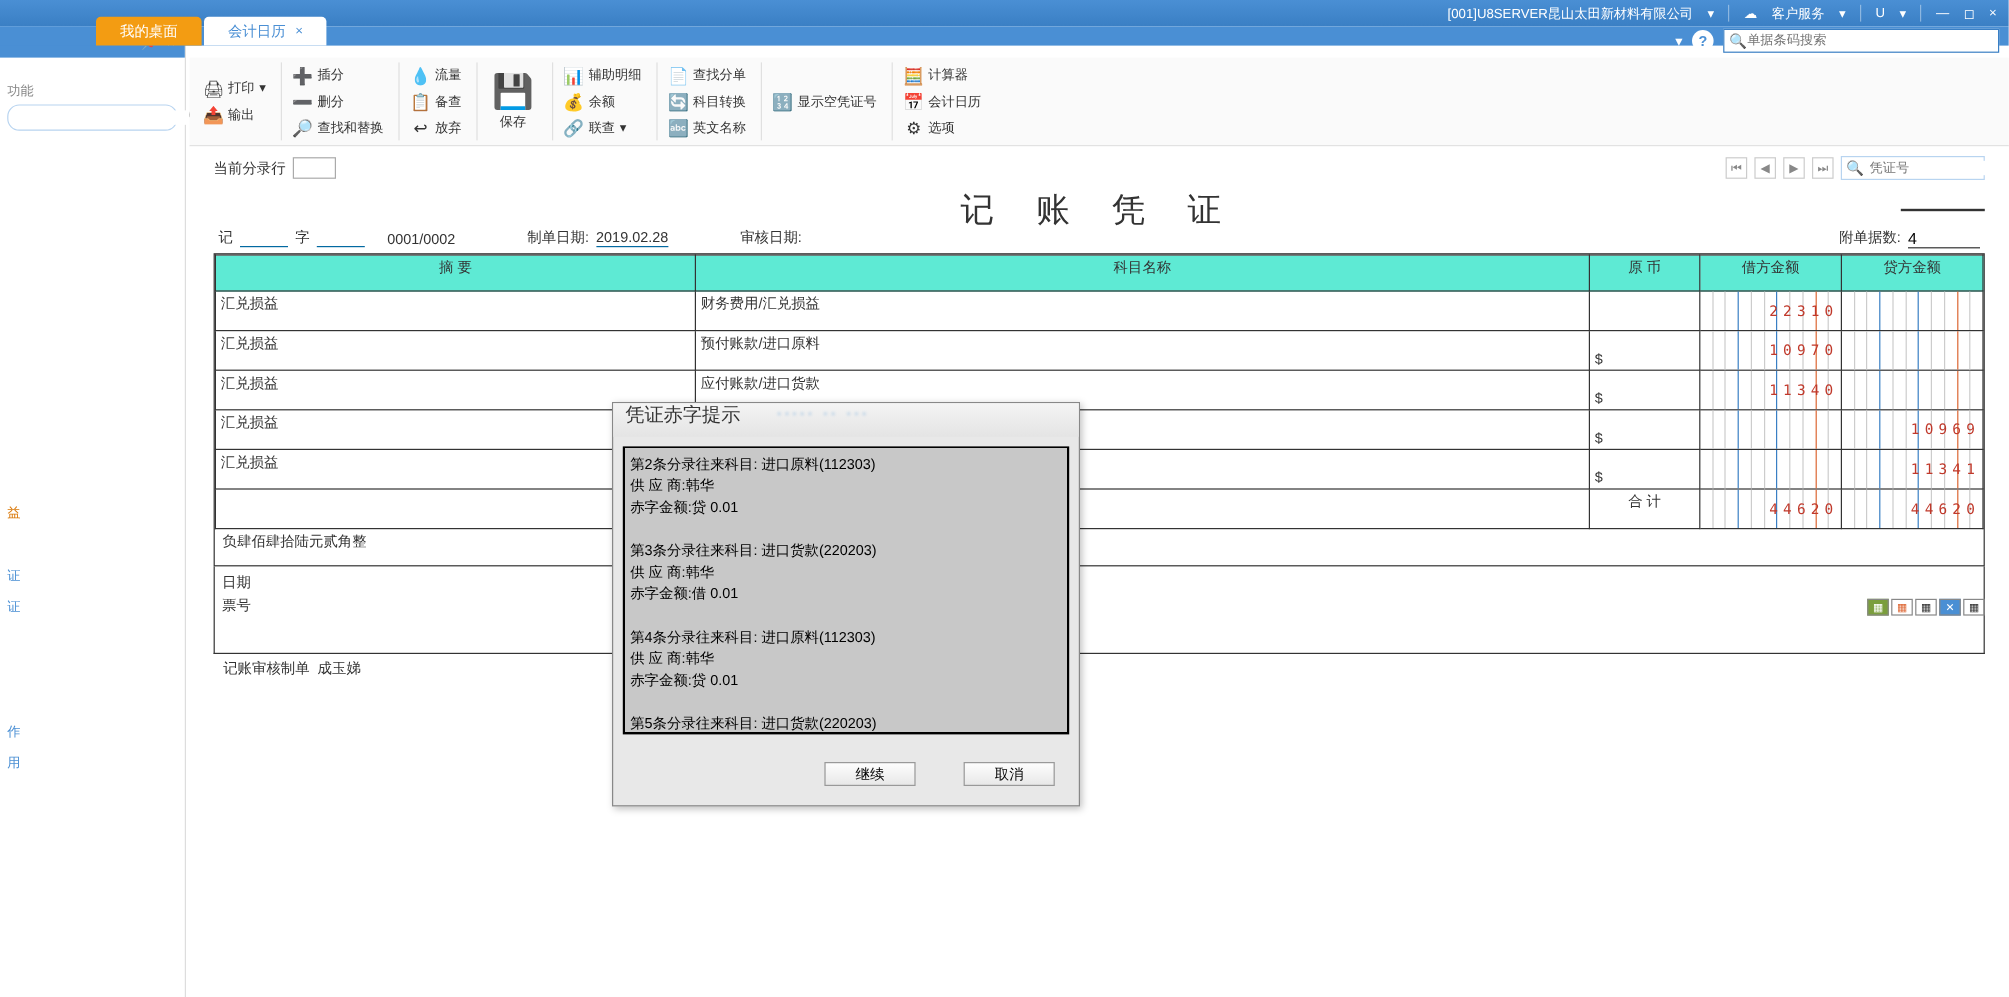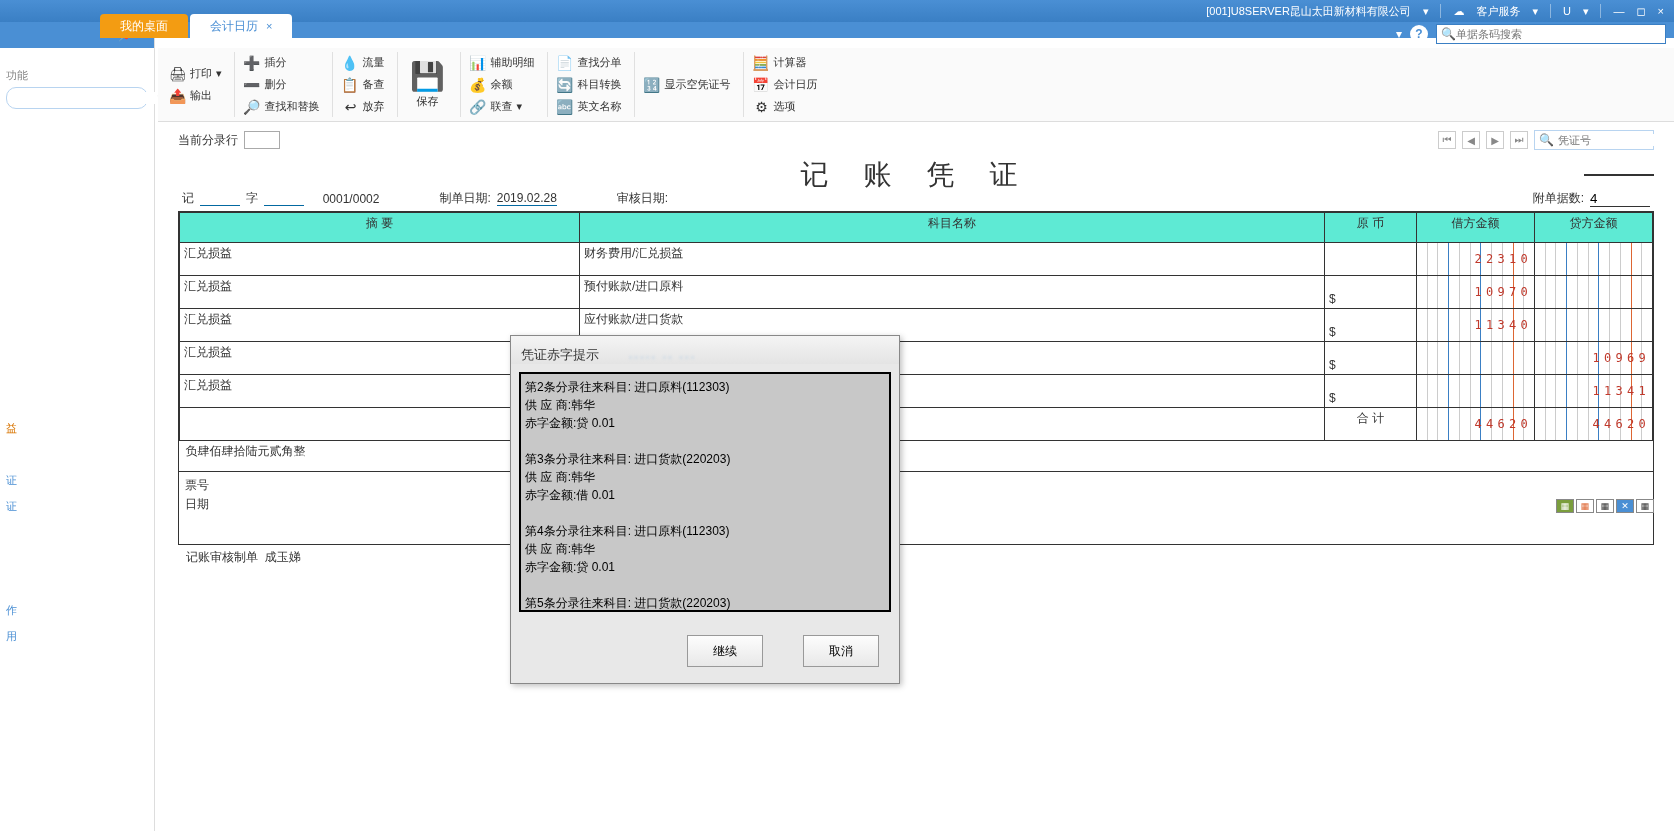--- a/index.html
+++ b/index.html
@@ -3,21 +3,21 @@
 <meta charset="utf-8">
 <style>
 * { margin: 0; padding: 0; box-sizing: border-box; font-family: "Microsoft YaHei", SimSun, Arial, sans-serif; }
 body { width: 1674px; height: 831px; overflow: hidden; background: #fff; font-size: 12px; color: #333; }
 
 
 .topbar { height: 22px; background: linear-gradient(#4a8fd4, #3a7fc4); color: #fff; display: flex; align-items: center; justify-content: flex-end; padding: 0 10px; gap: 12px; font-size: 11px; }
 .topbar .sep { width: 1px; height: 14px; background: rgba(255,255,255,0.4); }
 
 
-.tabrow { height: 16px; background: #4a8fd4; display: flex; align-items: flex-end; padding-left: 100px; position: relative; }
+.tabrow { height: 16px; background: #4a8fd4; display: flex; align-items: flex-end; padding-left: 80px; position: relative; }
 .tab { height: 24px; padding: 0 20px; display: flex; align-items: center; border-radius: 4px 4px 0 0; margin-right: 2px; cursor: pointer; font-size: 12px; }
 .tab.active-orange { background: #f39c12; color: #fff; }
 .tab.active-white { background: #fff; color: #4a8fd4; }
 .tab .x { margin-left: 8px; font-size: 11px; }
 .tabrow-right { position: absolute; right: 8px; top: 2px; display: flex; align-items: center; gap: 8px; }
 .tabrow-right .help { width: 18px; height: 18px; border-radius: 50%; background: #fff; color: #4a8fd4; display: flex; align-items: center; justify-content: center; font-size: 12px; font-weight: bold; }
 .search-top { width: 230px; height: 20px; background: #fff; border: 1px solid #3a7fc4; display: flex; align-items: center; padding: 0 4px; }
 .search-top input { border: none; outline: none; flex: 1; font-size: 11px; color: #888; }
 
 
@@ -80,26 +80,26 @@
 
 .notes { border: 1px solid #333; border-top: none; display: flex; }
 .notes .n1 { width: 400px; border-right: 1px solid #333; padding: 4px 6px; line-height: 1.6; }
 .notes .n2 { flex: 1; padding: 4px 6px; line-height: 1.8; }
 .notes .n2 .fld { display: flex; gap: 10px; }
 
 .footer-sig { display: flex; justify-content: flex-start; padding: 4px 8px; font-size: 12px; }
 .mini-icons { position: absolute; right: 20px; bottom: 318px; display: flex; gap: 2px; }
 .mini-icons .mi { width: 18px; height: 14px; border: 1px solid #888; font-size: 9px; display: flex; align-items: center; justify-content: center; cursor: pointer; }
 .dialog { position: absolute; left: 510px; top: 335px; width: 390px; background: #e8e8e8; border: 1px solid #888; box-shadow: 2px 2px 6px rgba(0,0,0,0.25); }
-.dialog .titlebar { height: 28px; background: linear-gradient(#f4f4f4,#e4e4e4); display: flex; align-items: flex-end; padding: 0 10px; font-size: 13px; gap: 30px; }
+.dialog .titlebar { height: 28px; background: linear-gradient(#f4f4f4,#e4e4e4); display: flex; align-items: flex-start; padding: 0 10px; font-size: 16px; gap: 30px; }
 .dialog .titlebar .blur { color: #8bb8e0; filter: blur(1.5px); letter-spacing: 2px; }
 .dialog .body { padding: 8px; }
 .dialog textarea { width: 100%; height: 240px; background: #c8c8c8; border: 2px solid #000000; font-size: 12px; padding: 4px; line-height: 1.5; resize: none; font-family: SimSun, sans-serif; color: #000; }
 .dialog .btns { display: flex; justify-content: flex-end; gap: 40px; padding: 12px 20px 16px; }
-.dialog button { width: 76px; height: 32px; background: linear-gradient(#fdfdfd,#e8e8e8); border: 1px solid #999; cursor: pointer; font-size: 12px; }
+.dialog button { width: 76px; height: 20px; background: linear-gradient(#fdfdfd,#e8e8e8); border: 1px solid #999; cursor: pointer; font-size: 12px; }
 </style>
 </head>
 <body>
 
 <div class="topbar">
   <span>[001]U8SERVER昆山太田新材料有限公司</span>
   <span>▾</span>
   <span class="sep"></span>
   <span>☁</span>
   <span>客户服务</span>
@@ -534,22 +534,22 @@
               <div style="flex:1;border-top:none;padding:2px 6px">负肆佰肆拾陆元贰角整</div>
             </div>
           </td>
         </tr>
       </tbody>
     </table>
   </div>
 
   <div class="notes">
     <div class="n1">
+      <div>日期</div>
       <div>票号</div>
-      <div>日期</div>
     </div>
     <div class="n2">
       <div class="fld">
           <span>备注</span>
           <span>项  目</span>
         </div>
       <div class="fld">
           <span>&nbsp;&nbsp;&nbsp;&nbsp;</span>
           <span>个  人</span>
         </div>

